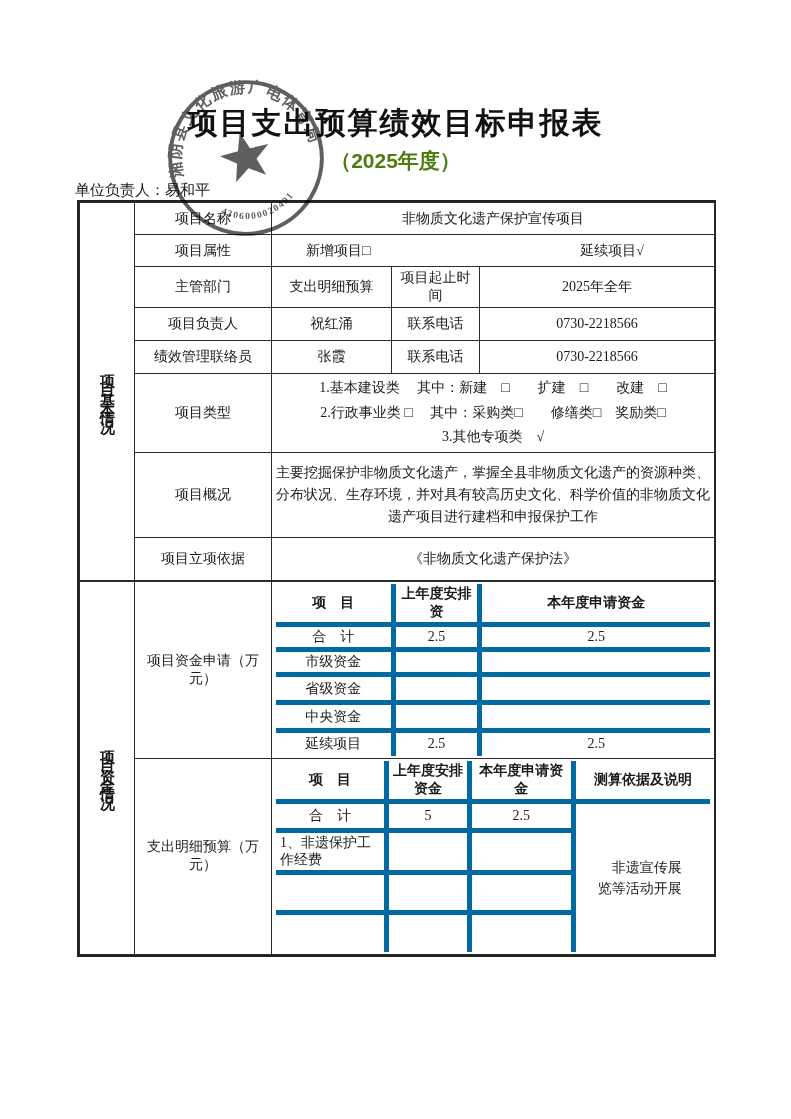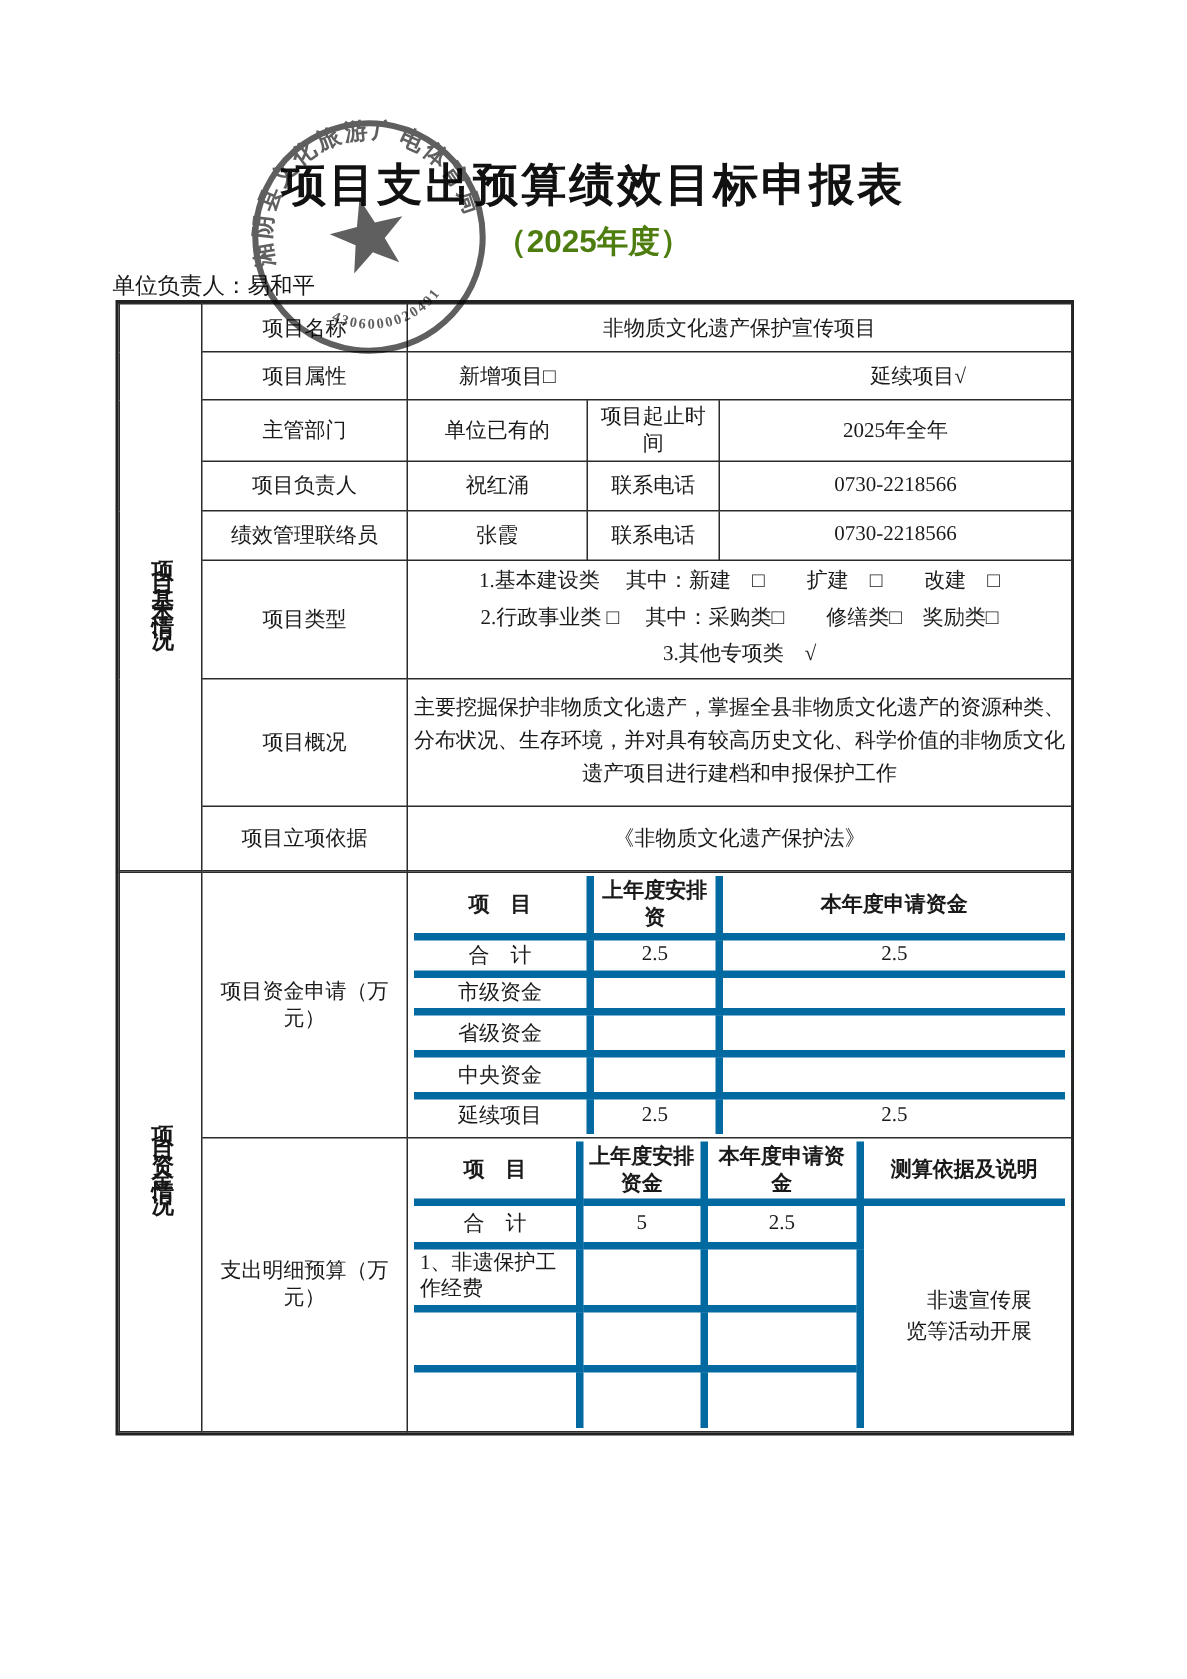--- a/index.html
+++ b/index.html
@@ -51,21 +51,21 @@
   }
   table.sub td{
     border:5px solid #0369a1;font-size:14px;text-align:center;
     vertical-align:middle;padding:1px 3px;box-sizing:border-box;overflow:hidden;
   }
   table.sub tr td:first-child{border-left:none;}
   table.sub tr td.lastcol{border-right:none;}
   table.sub tr:first-child td{border-top:none;}
   table.sub tr.lastrow td{border-bottom:none;}
   table.sub td.hd{font-weight:bold;}
-  table.sub td.note{border-bottom:none;text-align:right;padding:0 22px;line-height:1.5;text-indent:1em;}
+  table.sub td.note{border-bottom:none;text-align:left;padding:0 22px;line-height:1.5;text-indent:1em;}
   table.sub td.itemleft{text-align:left;padding-left:4px;line-height:1.25;}
   .stamp{
     position:absolute;left:150px;top:60px;width:192px;height:196px;
     transform:rotate(-14deg);opacity:0.82;mix-blend-mode:multiply;
     pointer-events:none;
   }
   .stamp text{fill:#3c3c3c;font-family:"Liberation Serif","DejaVu Serif",serif;font-weight:bold;}
 </style>
 </head>
 <body>
@@ -101,21 +101,21 @@
         <td class="lab">项目属性</td>
         <td colspan="3">
           <div class="attr-inner">
             <span>新增项目□</span>
             <span>延续项目√</span>
           </div>
         </td>
       </tr>
       <tr style="height:36px">
         <td class="lab">主管部门</td>
-        <td class="left">单位已有的</td>
+        <td class="left">支出明细预算</td>
         <td class="lab">项目起止时间</td>
         <td>2025年全年</td>
       </tr>
       <tr style="height:33px">
         <td class="lab">项目负责人</td>
         <td>祝红涌</td>
         <td class="lab">联系电话</td>
         <td>0730-2218566</td>
       </tr>
       <tr style="height:33px">

